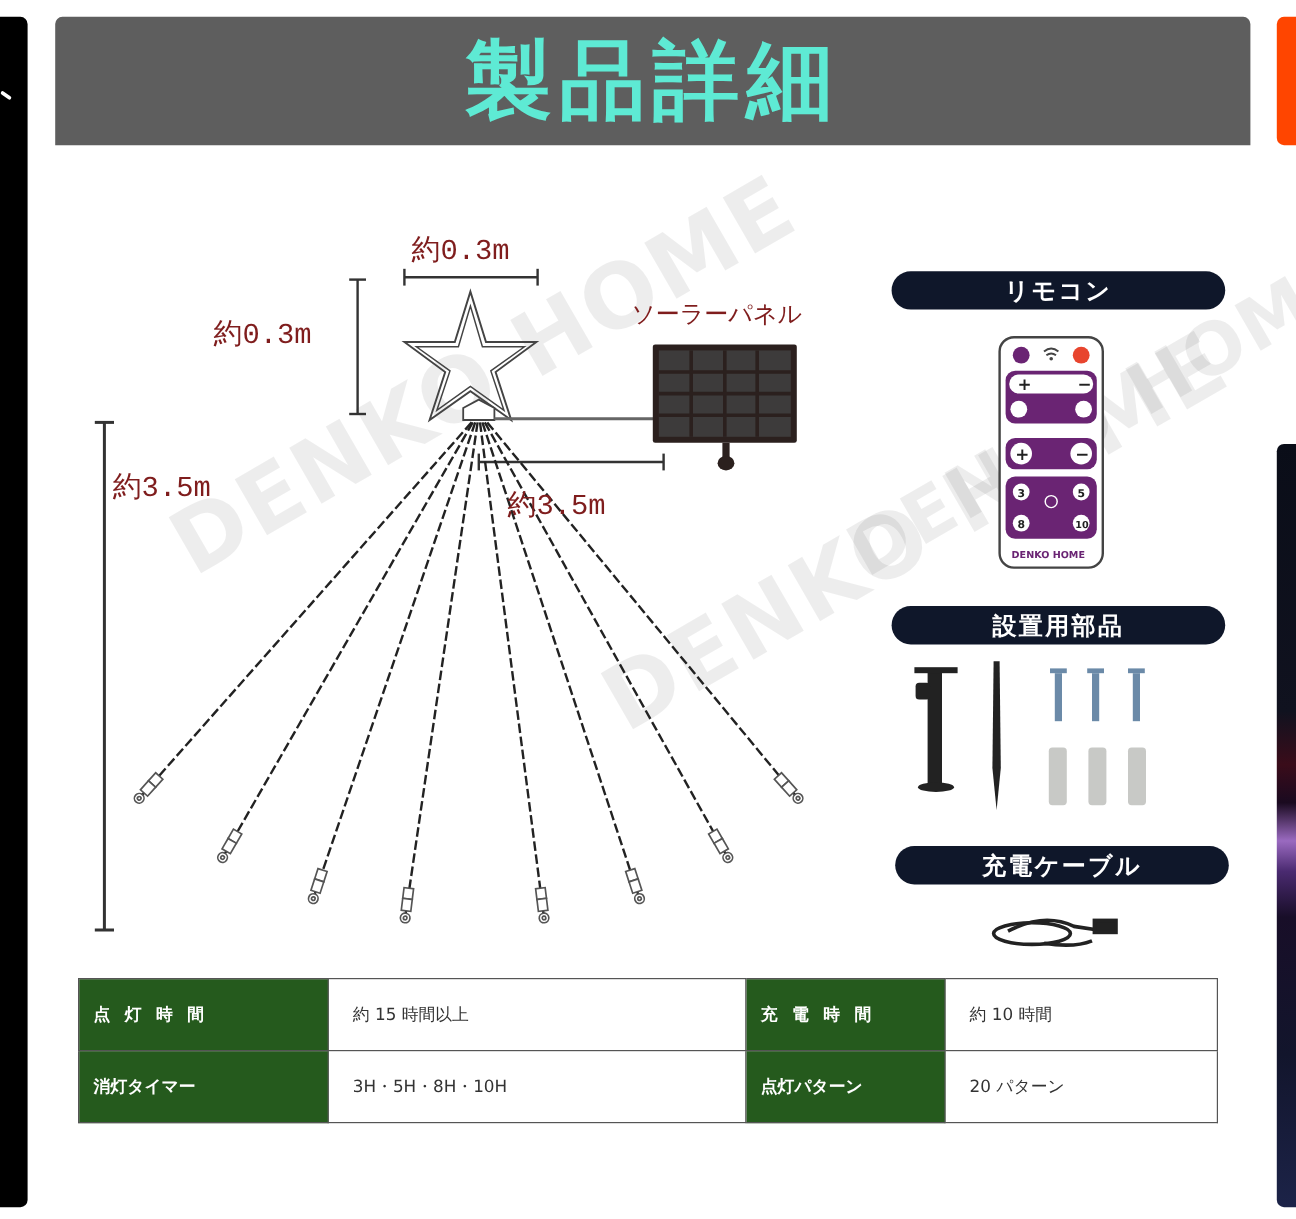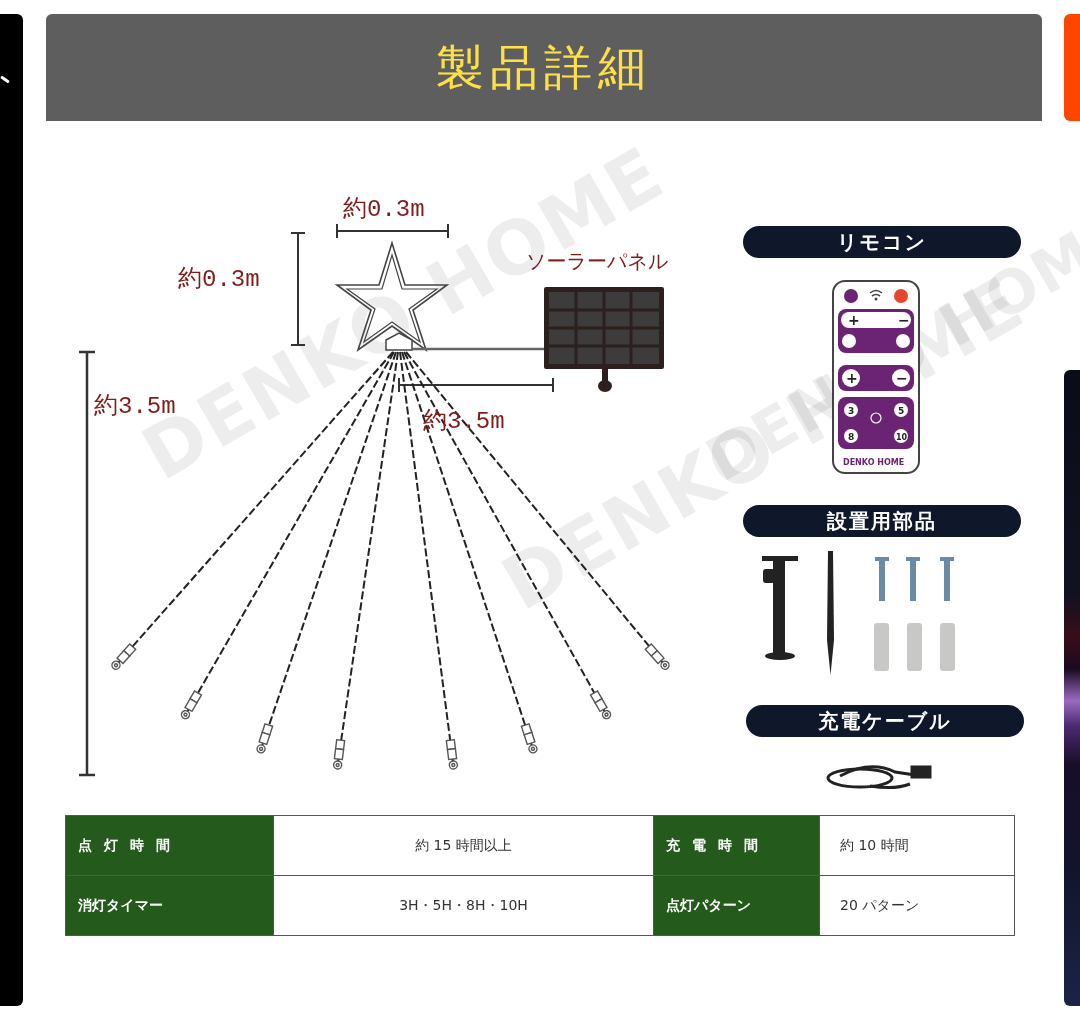--- a/index.html
+++ b/index.html
@@ -8,34 +8,34 @@
 
   .left-strip { position: absolute; left: 0; top: 14px; width: 23px; height: 992px; background: #000; border-radius: 0 6px 6px 0; }
   .left-strip .tick { position: absolute; left: 0; top: 64px; width: 10px; height: 3px; background: #fff; transform: rotate(35deg); border-radius: 2px; }
 
   .right-strip-top { position: absolute; left: 1064px; top: 14px; width: 16px; height: 107px; background: #ff4500; border-radius: 6px 0 0 6px; }
   .right-strip-bottom { position: absolute; left: 1064px; top: 370px; width: 16px; height: 636px; border-radius: 6px 0 0 6px;
      background: linear-gradient(180deg, #0a0d18 0%, #10121f 35%, #3a0c1a 42%, #1a0a20 47%, #9a6ac0 52%, #4a2a70 56%, #180e28 62%, #12152c 80%, #1c2348 100%); }
 
   .card { position: absolute; left: 46px; top: 14px; width: 996px; height: 994px; background: #fff; }
   .header { position: absolute; left: 0; top: 0; width: 996px; height: 107px; background: #5e5e5e; border-radius: 6px 6px 0 0; display: flex; align-items: center; justify-content: center; }
-  .header-title { color: #fde047; font-size: 48px; font-weight: normal; letter-spacing: 6px; font-family: "DejaVu Sans", sans-serif; }
+  .header-title { color: #5eead4; font-size: 72px; font-weight: bold; letter-spacing: 6px; font-family: "DejaVu Sans", sans-serif; }
 
   .diagram { position: absolute; left: 0; top: 0; width: 1080px; height: 1016px; pointer-events: none; }
   .dim-label { position: absolute; font-size: 24px; color: #7f1d1d; font-family: Liberation Mono, monospace; white-space: nowrap; }
 
   .pill { position: absolute; height: 32px; background: #0f172a; border-radius: 16px; color: #fff; font-weight: bold; font-size: 20px; display: flex; align-items: center; justify-content: center; letter-spacing: 2px; }
 
   .watermark { position: absolute; font-size: 74px; font-weight: bold; color: rgba(0,0,0,0.07); transform: rotate(-30deg); white-space: nowrap; letter-spacing: 2px; font-family: "DejaVu Sans", sans-serif; }
 
   .spec-table { position: absolute; left: 65px; top: 815px; width: 950px; border-collapse: collapse; }
   .spec-table td { height: 60px; border: 1.5px solid #555; font-size: 14px; vertical-align: middle; }
   .spec-table td.k { background: #255a1d; color: #fff; font-weight: bold; padding: 0 12px; width: 208px; }
   .spec-table td.v { background: #fff; color: #333; padding: 0 20px; }
-  .spec-table td.v1 { width: 380px; text-align: center; }
+  .spec-table td.v1 { width: 348px; }
   .spec-table td.k2 { width: 166px; }
   .k-spaced { letter-spacing: 12px; }
 </style>
 </head>
 <body>
 
 <div class="left-strip">
     <span class="tick"></span>
   </div>
 <div class="right-strip-top"></div>

